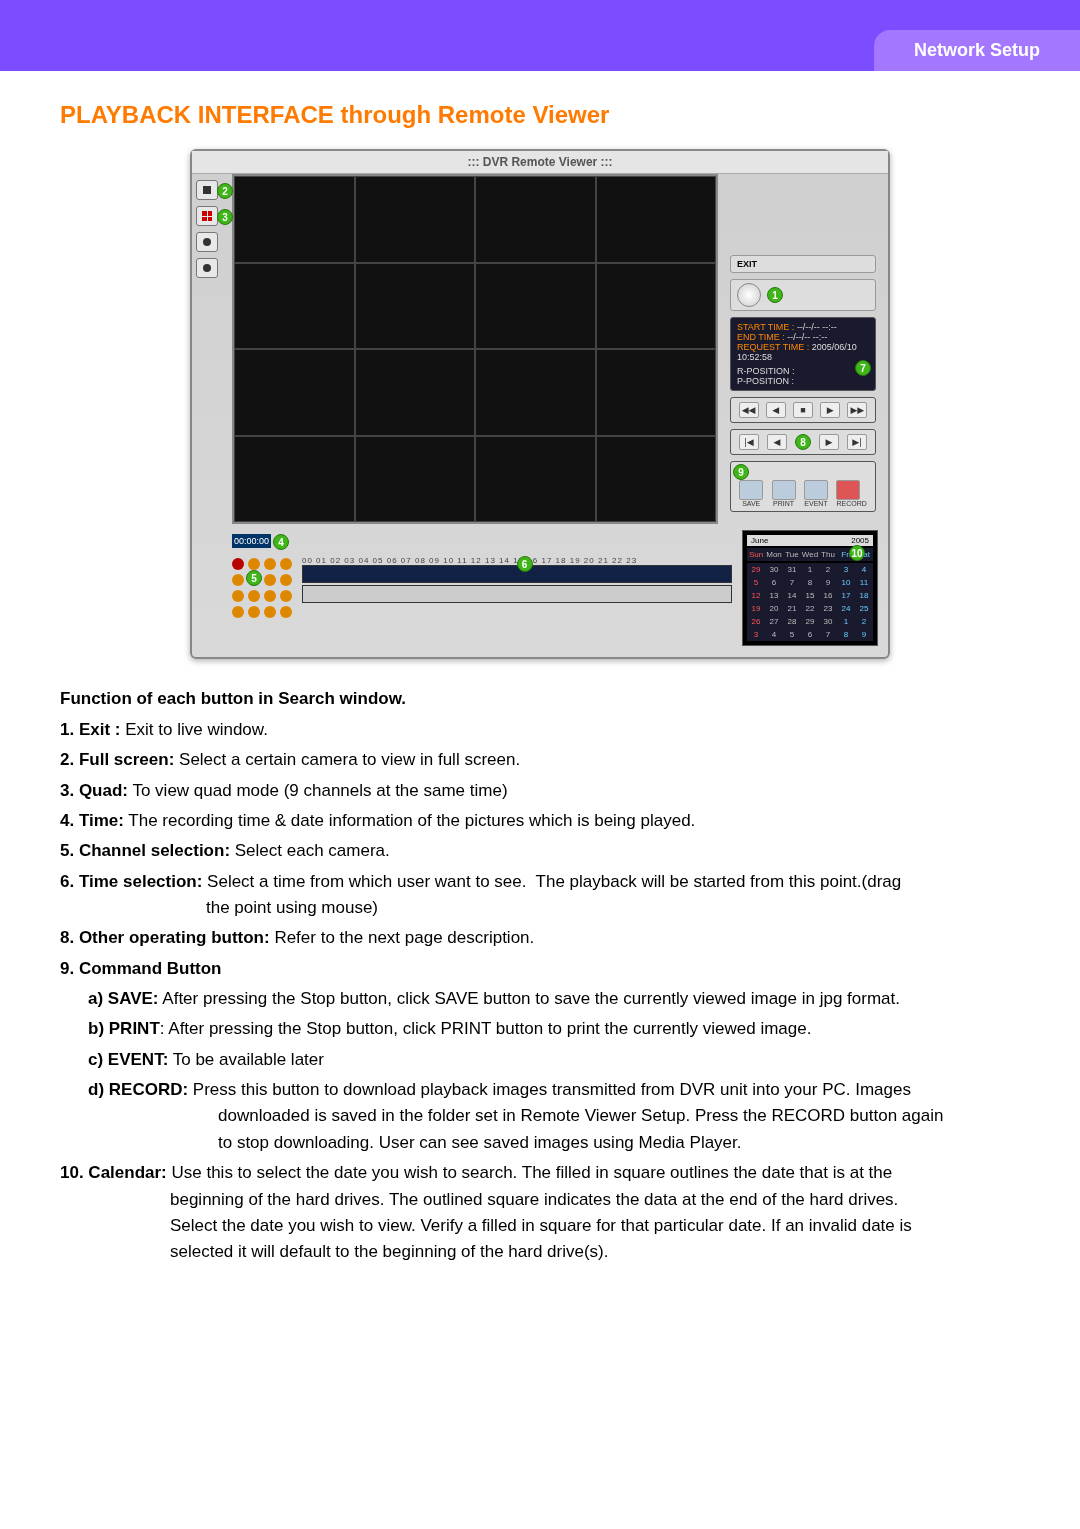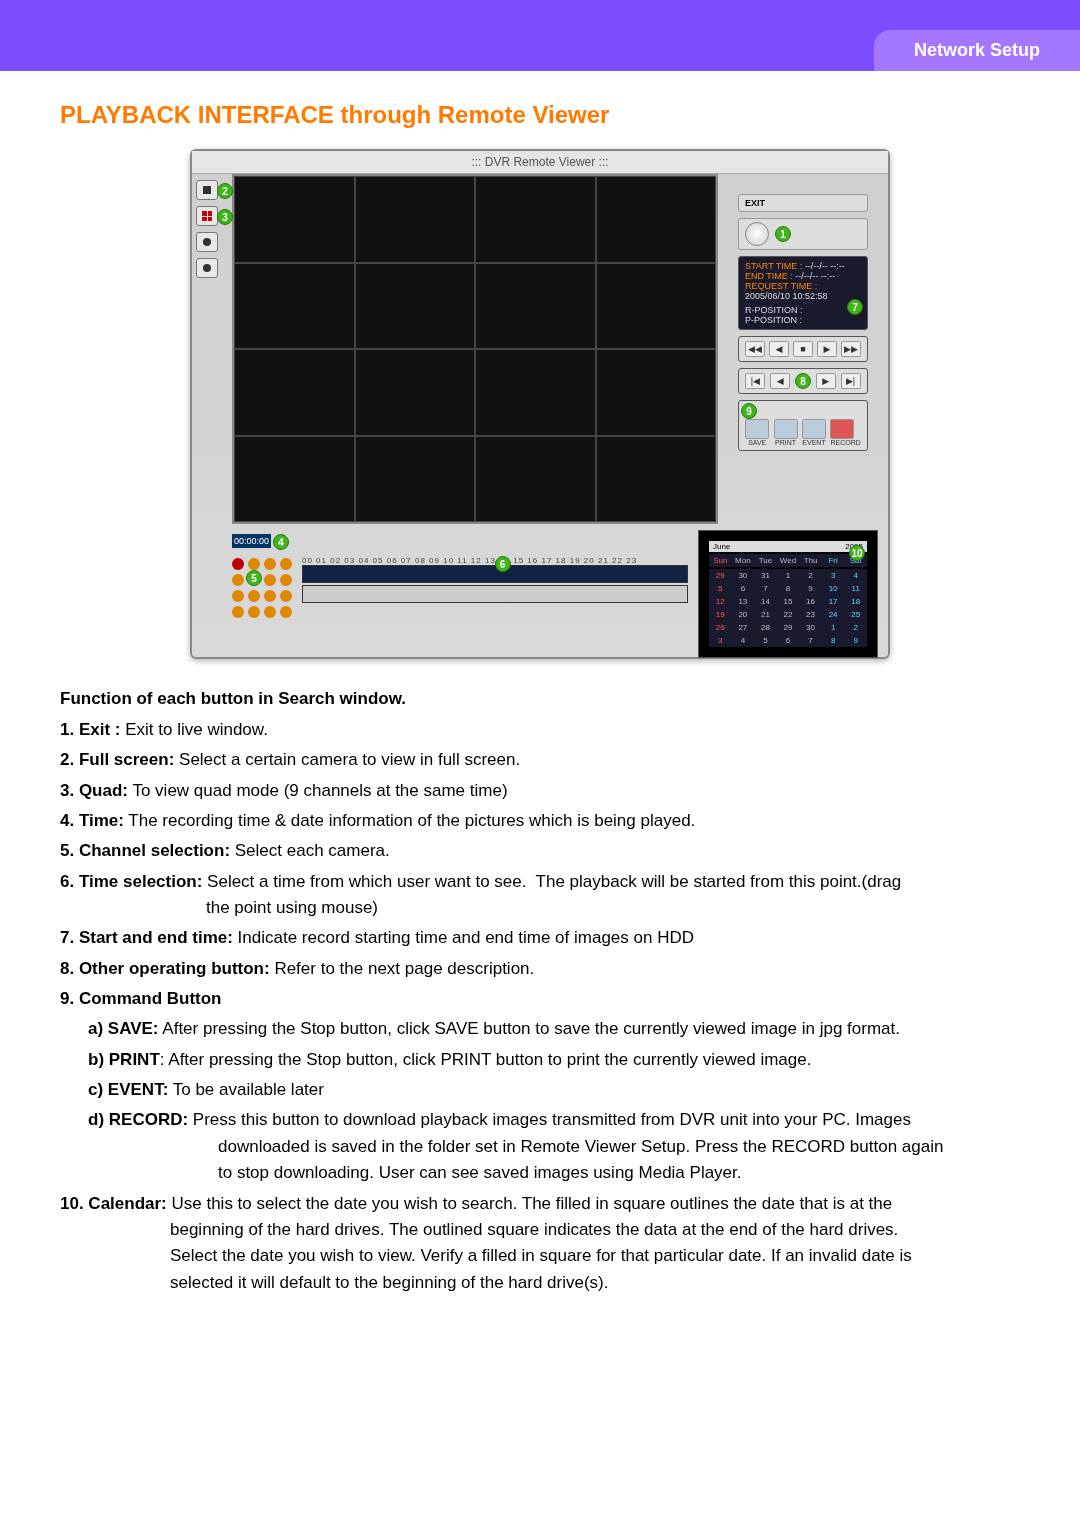--- a/index.html
+++ b/index.html
@@ -44,21 +44,21 @@
     height: 510px;
     background: linear-gradient(#cfcfcf, #d9d9d9);
     border: 2px solid #888;
     border-radius: 6px;
     position: relative;
     box-shadow: 0 2px 6px rgba(0,0,0,0.3);
   }
   .ss-titlebar {
     text-align: center;
     font-size: 12px;
-    font-weight: normal;
+    font-weight: bold;
     color: #555;
     padding: 4px 0;
     background: #e5e5e5;
     border-bottom: 1px solid #aaa;
   }
   .ss-body {
     display: flex;
     height: 350px;
   }
   .ss-left-col {
@@ -108,25 +108,26 @@
     flex: 1;
     display: grid;
     grid-template-columns: repeat(4, 1fr);
     grid-template-rows: repeat(4, 1fr);
     background: #000;
     border: 2px solid #888;
   }
   .ss-grid div { border: 1px solid #444; background: #111; }
   .ss-right {
     width: 170px;
-    padding: 20px;
+    padding: 12px;
     display: flex;
     flex-direction: column;
     gap: 6px;
     font-size: 9px;
+    justify-content: flex-end;
   }
   .panel {
     background: #1a1a2e;
     border: 1px solid #555;
     border-radius: 3px;
     color: #ddd;
     padding: 4px 6px;
     position: relative;
   }
   .panel.light {
@@ -189,25 +190,25 @@
     display: grid;
     grid-template-columns: repeat(4, 12px);
     gap: 4px;
     margin-top: 6px;
   }
   .cam-dots div { width: 12px; height: 12px; border-radius: 50%; }
   .dot-r { background:#b00; } .dot-o{background:#d80;} .dot-g{background:#888;}
   .track { height: 18px; background: #112244; border: 1px solid #333; }
   .track.inner { background: #ccc; margin-top:2px; }
   .calendar {
-    width: 180px;
+    width: 136px;
     background: #000;
     color: #bbb;
     border: 1px solid #555;
-    padding: 10px;
+    padding: 4px;
     font-size: 8px;
     position: relative;
   }
   .cal-head { display:flex; justify-content:space-between; background:#ddd; color:#000; padding:1px 4px; }
   .cal-grid { display:grid; grid-template-columns:repeat(7,1fr); gap:0; margin-top:2px; }
   .cal-grid div { background:#1a1a2e; text-align:center; padding:2px 0; }
   .d-red{ color:#f55; } .d-blu{ color:#6cf; }
   .func-heading {
     font-weight: bold;
     margin-bottom: 8px;
@@ -421,21 +422,20 @@
 
   <div class="func-heading">Function of each button in Search  window.</div>
 
   <div class="func-list">
     <p><span class="b">1. Exit :</span><span> Exit to live window.</span></p>
     <p><span class="b">2. Full screen:</span><span> Select a certain camera to view in full screen.</span></p>
     <p><span class="b">3. Quad:</span><span> To view quad mode (9 channels at the same time)</span></p>
     <p><span class="b">4. Time:</span><span> The recording time &amp; date information of the pictures which is being played.</span></p>
     <p><span class="b">5. Channel selection:</span><span> Select each camera.</span></p>
     <p><span class="b">6. Time selection:</span><span id="item6text"> Select a time from which user want to see.&nbsp; The playback will be started from this point.(drag<br><span style="display:inline-block;margin-left:146px">the point using mouse)</span></span></p>
-    <p><span class="b">7. Start and end time:</span><span> Indicate record starting time and end time of images on HDD</span></p>
     <p><span class="b">8. Other operating button:</span><span> Refer to the next page description.</span></p>
     <p><span class="b">9. Command Button</span></p>
 
     <p class="sub"><span class="b">a) SAVE:</span><span> After pressing the Stop button, click SAVE button to save the currently viewed image in jpg format.</span></p>
     <p class="sub"><span class="b">b) PRINT</span><span>: After pressing the Stop button, click PRINT button to print the currently viewed image.</span></p>
     <p class="sub"><span class="b">c) EVENT:</span><span> To be available later</span></p>
     <p class="sub"><span class="b">d) RECORD:</span><span id="subdtext"> Press this button to download playback images transmitted from DVR unit into your PC. Images<br><span class="multi" style="display:block">downloaded is saved in the folder set in Remote Viewer Setup. Press the RECORD button again</span><span class="multi" style="display:block">to stop downloading. User can see saved images using Media Player.</span></span></p>
 
     <p><span class="b">10. Calendar:</span><span id="item10text"> Use this to select the date you wish to search. The filled in square outlines the date that is at the<br><span style="display:block;margin-left:110px">beginning of the hard drives. The outlined square indicates the data at the end of the hard drives.</span><span style="display:block;margin-left:110px">Select the date you wish to view. Verify a filled in square for that particular date. If an invalid date is</span><span style="display:block;margin-left:110px">selected it will default to the beginning of the hard drive(s).</span></span></p>
   </div>

